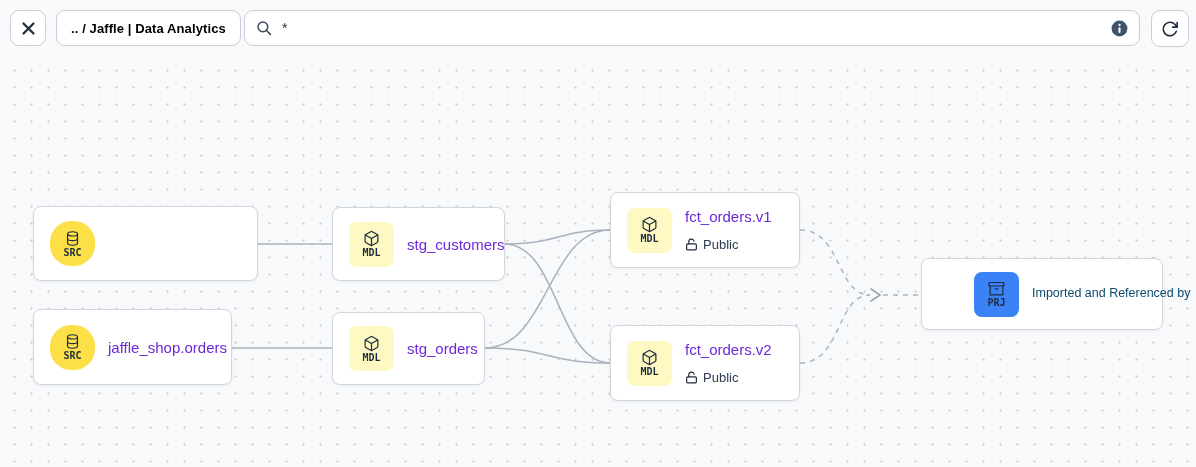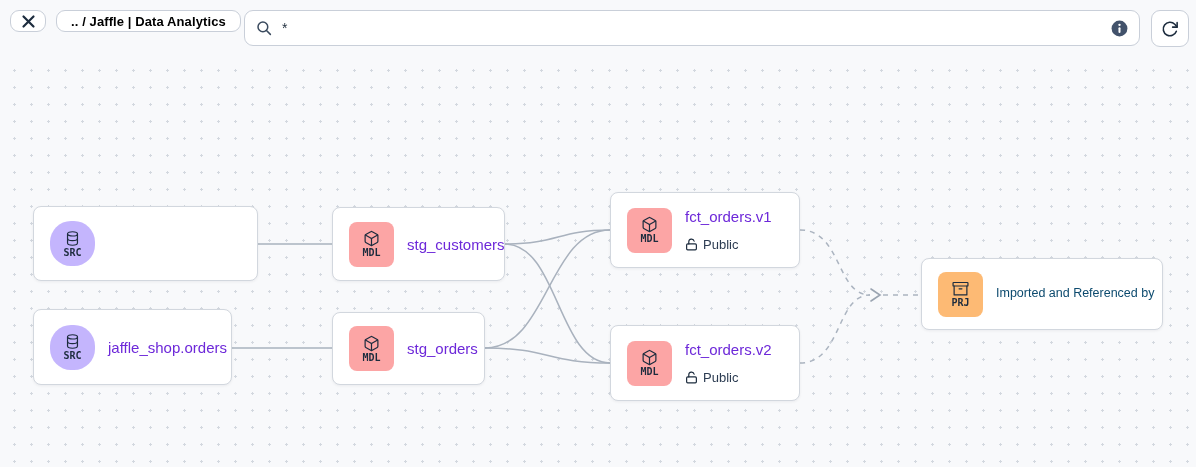--- a/index.html
+++ b/index.html
@@ -12,21 +12,21 @@
   }
   
   .dots {
     position:absolute; left:0; top:56px; right:0; bottom:0;
     background-image:radial-gradient(circle, #d3d8df 1.1px, transparent 1.3px);
     background-size:17px 17px;
     background-position:6px 6px;
   }
   
   .tb-btn {
-    position:absolute; top:10px; height:22px;
+    position:absolute; top:10px; height:36px;
     background:#fff; border:1px solid #c9cfd9; border-radius:9px;
     display:flex; align-items:center; justify-content:center;
     cursor:pointer;
   }
   .breadcrumb-btn { padding:0 14px; font-size:13px; font-weight:700; letter-spacing:.1px; }
   .searchbar {
     position:absolute; left:244px; top:10px; width:896px; height:36px;
     background:#fff; border:1px solid #c9cfd9; border-radius:9px;
     display:flex; align-items:center; padding:0 10px;
   }
@@ -45,23 +45,23 @@
   }
   .badge {
     width:45px; height:45px; border-radius:8px; flex:0 0 45px;
     display:flex; flex-direction:column; align-items:center; justify-content:center;
     gap:1px;
   }
   .badge .tag {
     font-family:"DejaVu Sans Mono", monospace;
     font-size:10px; font-weight:600; color:#1d2c3e; line-height:1;
   }
-  .badge.src { background:#c4b5fd;border-radius:21px; }
-  .badge.mdl { background:#fca5a5; }
-  .badge.prj { background:#fdba74; }
+  .badge.src { background:#fde047;border-radius:21px; }
+  .badge.mdl { background:#fef9c3; }
+  .badge.prj { background:#3b82f6;margin-left:36px; }
   .node .title { font-size:15px; color:#6d28d9; white-space:nowrap; }
   .node .access-row { display:flex; align-items:center; gap:5px; margin-top:12px; color:#2c3c52; font-size:13px; }
   .node .subtitle { font-size:12.5px; color:#0c4a6e; margin-bottom:3px; white-space:nowrap; }
   .node .title-lg { font-size:16.5px; }
   svg.edges { position:absolute; left:0; top:0; z-index:1; }
   .icon-stroke { stroke:#1d2c3e; stroke-width:1.7; fill:none; stroke-linecap:round; stroke-linejoin:round; }
 </style>
 </head>
 <body>
 

